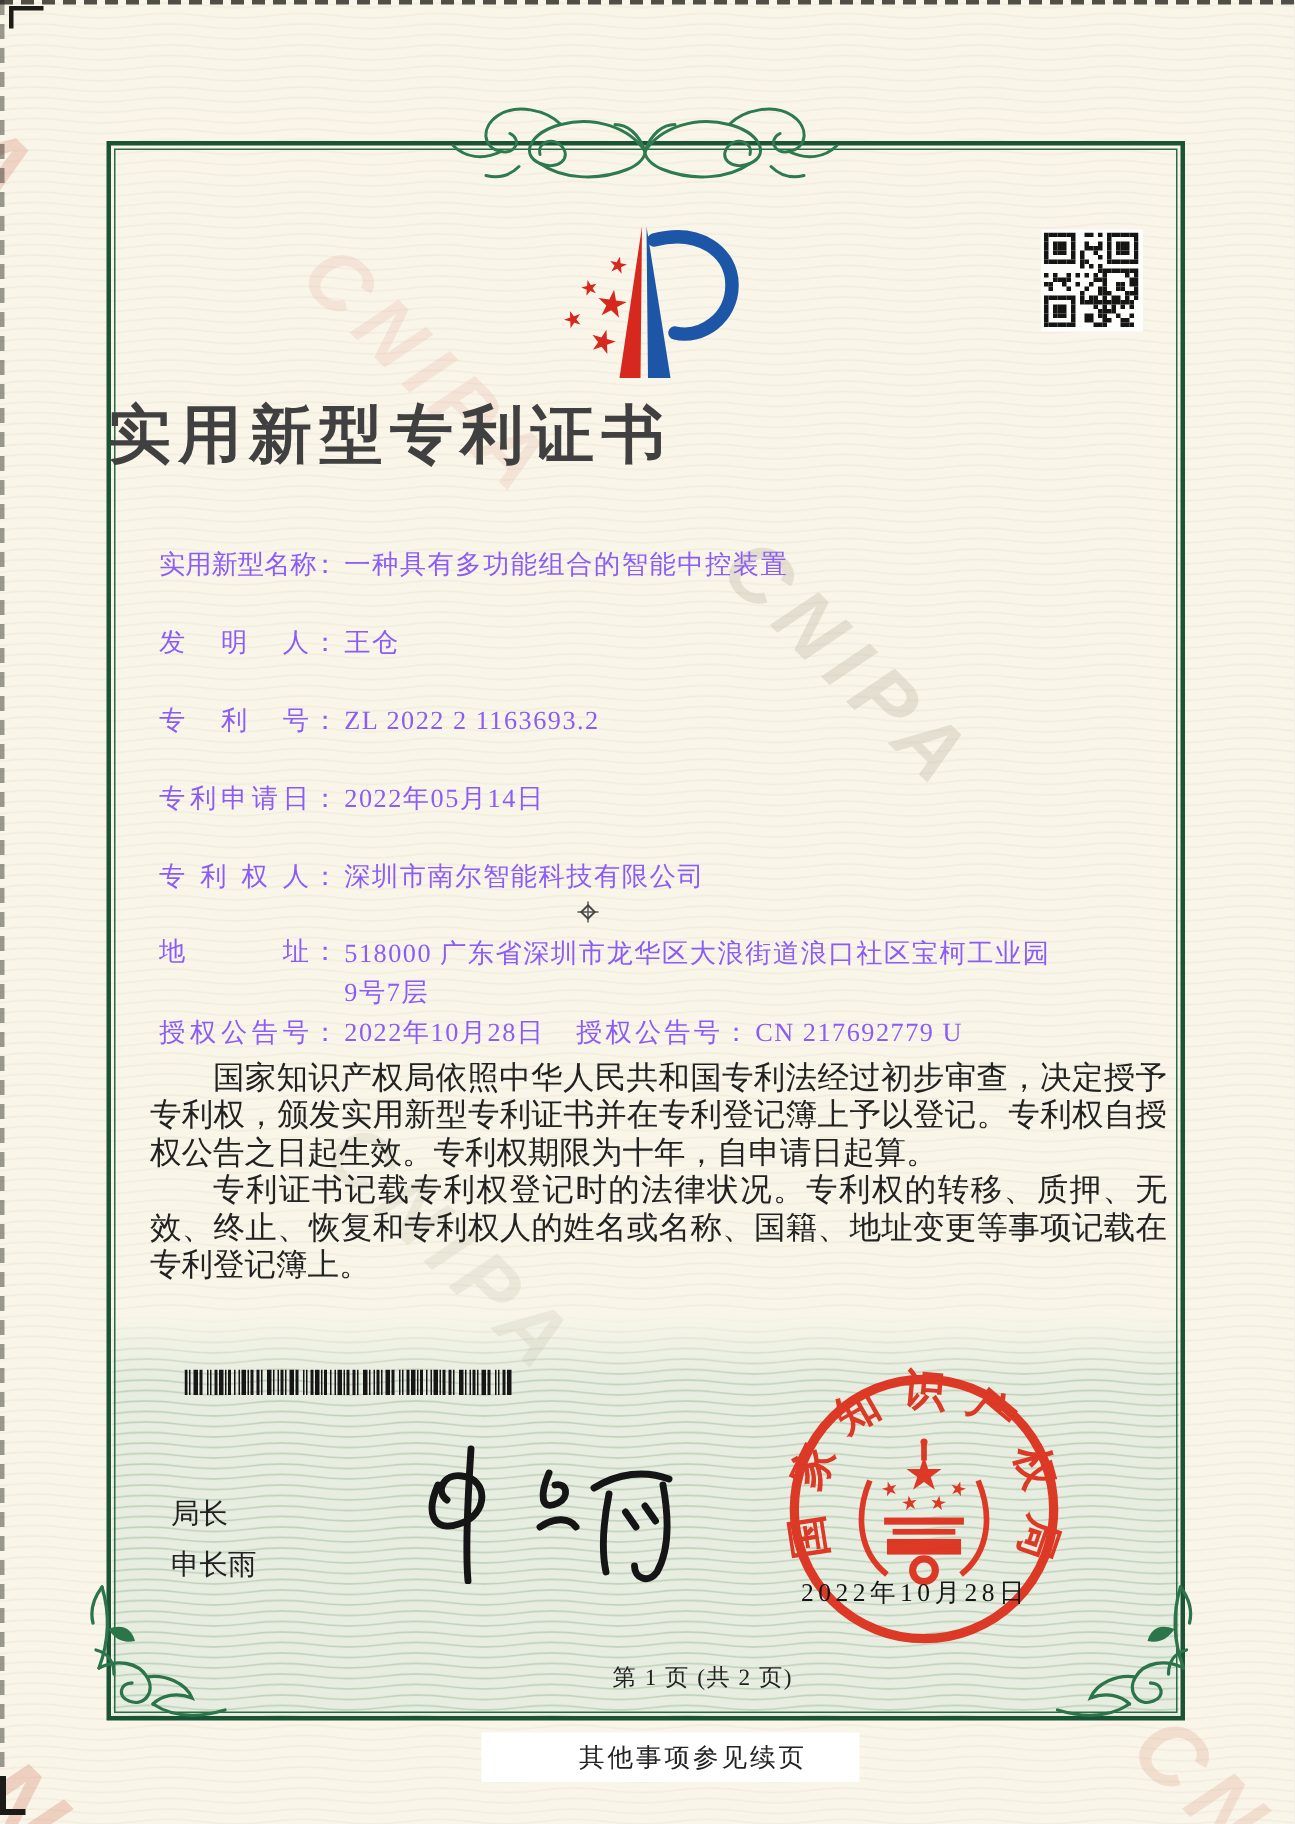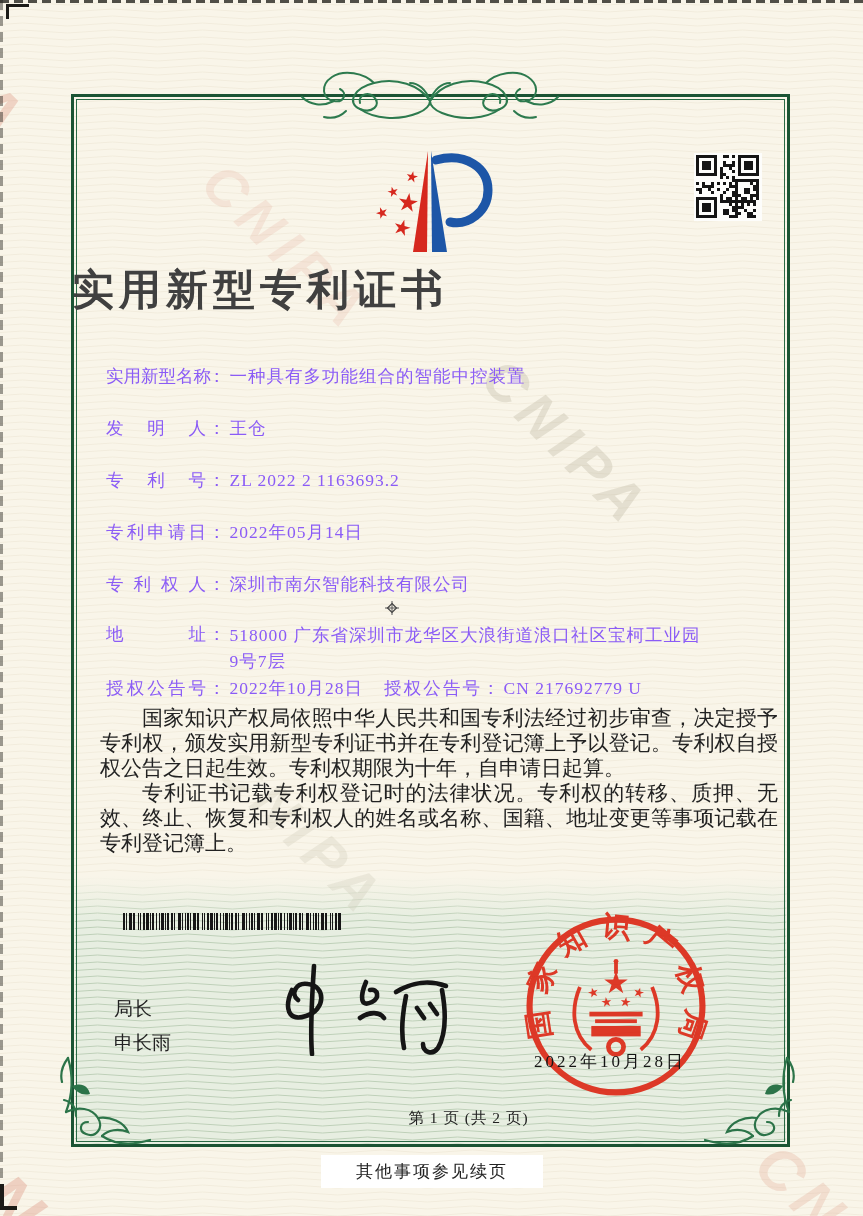--- a/index.html
+++ b/index.html
@@ -44,21 +44,21 @@
   .barcode{left:123px;top:913px;z-index:3;}
 
   .officer{position:absolute;left:114px;font-family:"Liberation Sans",sans-serif;font-size:19px;font-weight:500;color:#222;z-index:3;}
   .sig{left:262px;top:956px;z-index:4;}
 
   .seal{left:521px;top:911px;z-index:5;opacity:.93;}
   .sealdate{left:534px;top:1050px;font-size:17px;letter-spacing:3px;color:#141414;z-index:6;white-space:nowrap;}
 
   .pageno{left:72px;top:1108px;width:713px;text-align:center;font-size:15.5px;letter-spacing:1px;color:#222;z-index:3;margin-left:40px;}
   .contnote{left:321px;top:1155px;width:222px;height:33px;background:#ffffff;display:flex;align-items:center;justify-content:center;
-            font-size:17px;letter-spacing:2px;color:#222;z-index:3;}
+            font-size:17px;letter-spacing:2px;color:#222;z-index:3;padding-left:30px;}
 
   
   .orn-top{left:300px;top:67px;z-index:3;}
   .corner{z-index:3;}
   .corner.br{transform:scaleX(-1);}
 
   
   .edge-top{left:0;top:0;width:863px;height:3px;z-index:8;background:repeating-linear-gradient(90deg,#26251f 0 9px,rgba(0,0,0,0) 9px 14px);opacity:.8;}
   .edge-left{left:0;top:0;width:3px;height:1216px;z-index:8;background:repeating-linear-gradient(180deg,#26251f 0 10px,rgba(0,0,0,0) 10px 16px);opacity:.45;}
   .crop-tl{left:6px;top:4px;width:20px;height:12px;border-left:3px solid #1c1b17;border-top:3px solid #1c1b17;z-index:8;}

